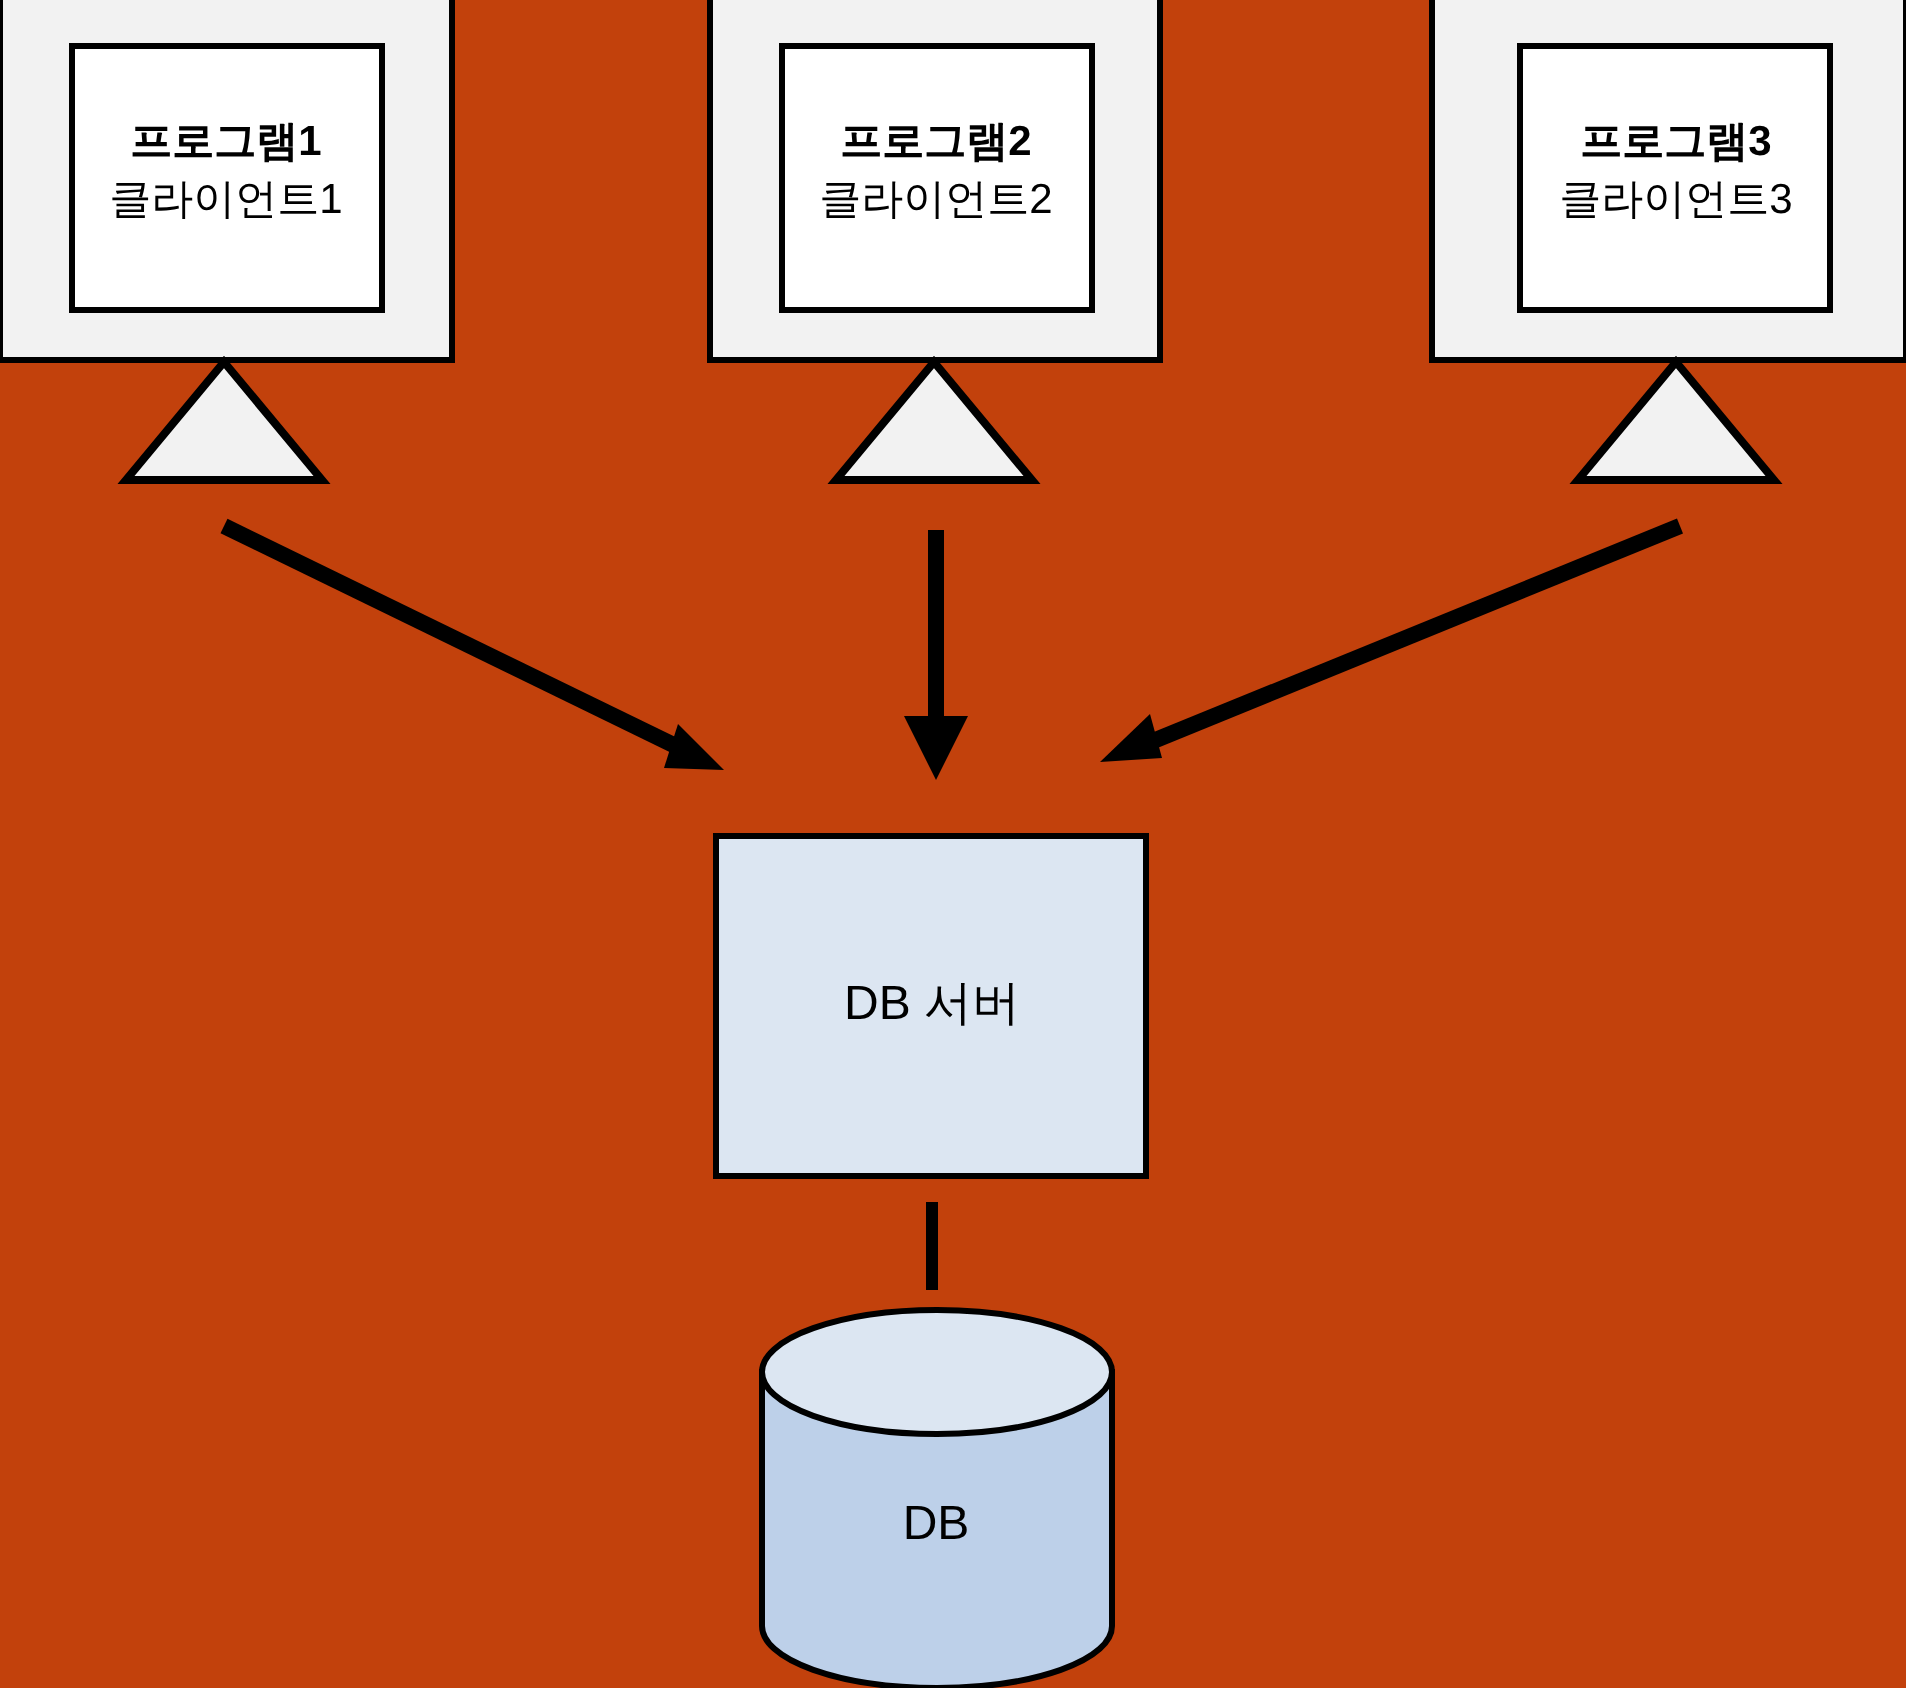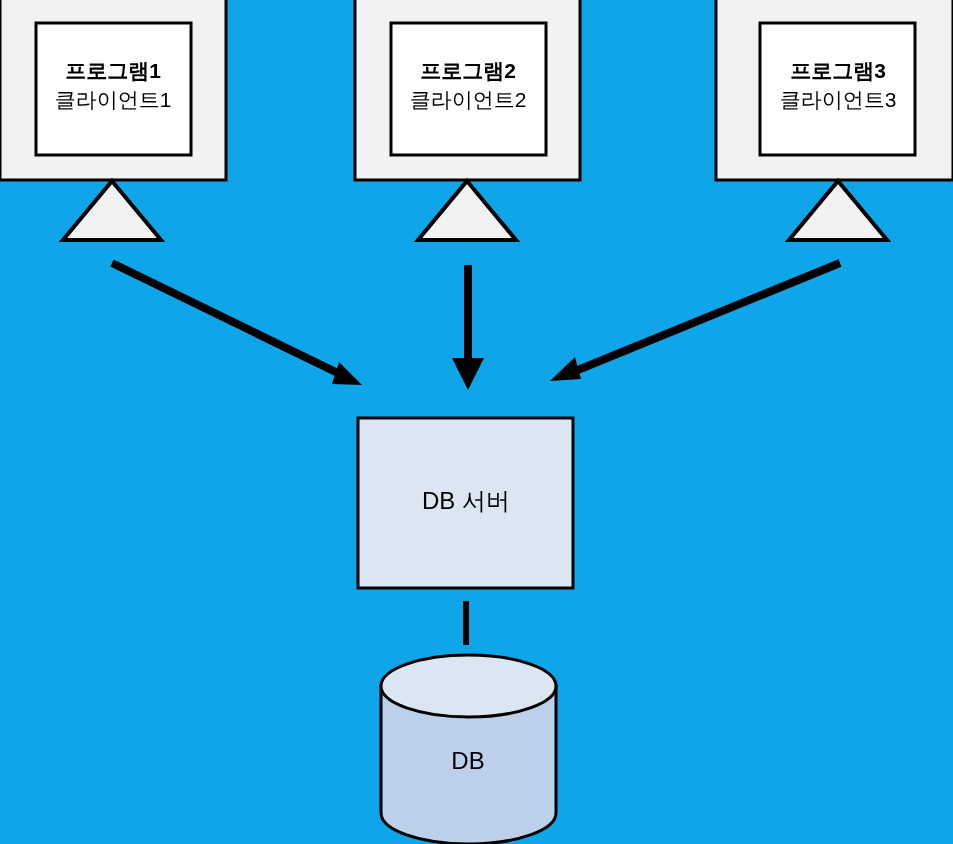--- a/index.html
+++ b/index.html
@@ -8,21 +8,21 @@
     padding: 0;
     background: #808080;
   }
   body {
     font-family: "Liberation Sans", sans-serif;
   }
   #diagram-canvas {
     position: relative;
     width: 953px;
     height: 844px;
-    background: #0ea5e9;
+    background: #c2410c;
     overflow: hidden;
   }
   #diagram-svg {
     position: absolute;
     top: 0;
     left: 0;
     width: 953px;
     height: 844px;
     display: block;
   }

